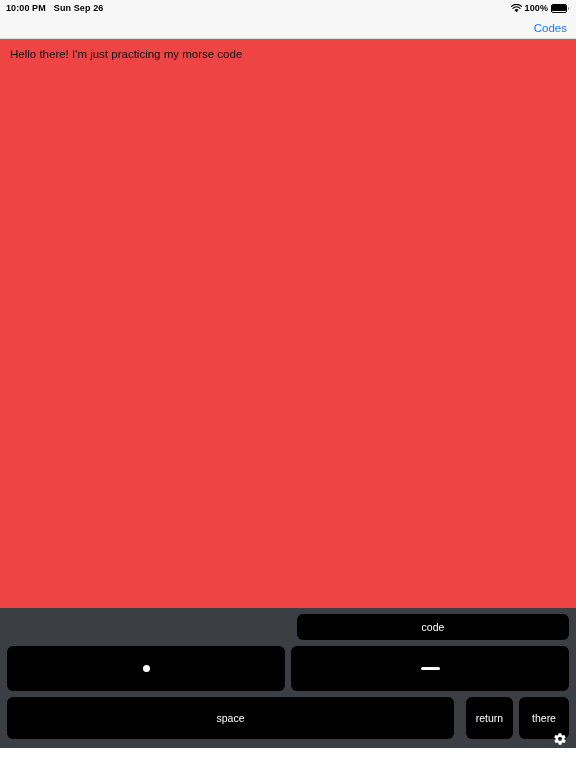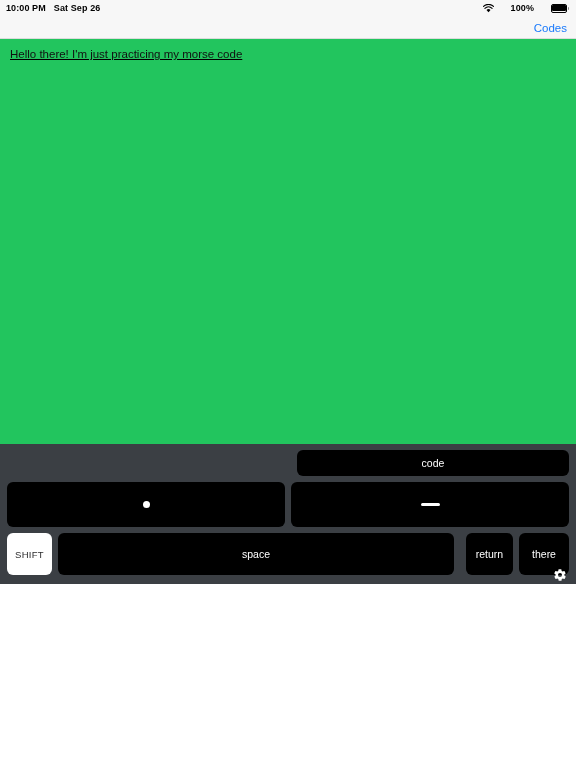--- a/index.html
+++ b/index.html
@@ -2,33 +2,33 @@
 <html><head>
 <meta charset="utf-8">
 <style>
   * { box-sizing: border-box; margin: 0; padding: 0; }
   html, body {
     width: 576px; height: 768px;
     background: #ffffff;
     font-family: "Liberation Sans", sans-serif;
     overflow: hidden;
   }
-  #app { position: relative; width: 576px; height: 584px; display: flex; flex-direction: column; }
+  #app { position: relative; width: 576px; height: 748px; display: flex; flex-direction: column; }
 
   
   .statusbar {
     height: 16px; flex: 0 0 16px;
     background: #f7f7f7;
     display: flex; align-items: center;
     padding: 0 6px;
     font-size: 9px; font-weight: bold; color: #000;
     letter-spacing: .1px;
   }
   .sb-left { display: flex; align-items: center; gap: 8px; }
-  .sb-right { margin-left: auto; display: flex; align-items: center; gap: 17px; }
+  .sb-right { margin-left: auto; display: flex; align-items: center; gap: 3px; }
   .wifi-icon { display: inline-block; width: 11px; height: 9px; position: relative; }
   .wifi-icon svg { display: block; }
   .battery-icon { display: inline-block; width: 19px; height: 9px; position: relative; }
   .battery-body {
     position: absolute; left: 0; top: 0; width: 16px; height: 9px;
     border: 1px solid #000; border-radius: 2px;
   }
   .battery-fill {
     position: absolute; left: 1.2px; top: 1.2px; width: 13.6px; height: 6.6px;
     background: #000; border-radius: 1px;
@@ -48,25 +48,24 @@
   }
   .tb-left { display: flex; align-items: center; gap: 20px; }
   .tb-item {
     font-size: 11.5px; color: #1a7afb; cursor: pointer; white-space: nowrap;
   }
   .tb-right { margin-left: auto; }
 
   
   .doc {
     flex: 1 1 auto;
-    background: #22c55e;
+    background: #ef4444;
     padding: 8px 10px 0 10px;
     overflow: hidden;
     position: relative;
-    text-decoration: underline;
   }
   .doc-text {
     font-size: 11.5px; color: #111; line-height: 1.35;
     white-space: pre-wrap;
   }
 
   
   .hint {
     flex: 0 0 auto;
     background: #ffffff;
@@ -124,21 +123,21 @@
   .gear-wrap svg { display: block; }
 </style>
 </head>
 <body>
 
 <div id="app">
 
   <div class="statusbar">
     <div class="sb-left">
       <span>10:00 PM</span>
-      <span>Sat Sep 26</span>
+      <span>Sun Sep 26</span>
     </div>
     <div class="sb-right">
       <span class="wifi-icon">
         <svg width="11" height="9" viewBox="0 0 11 9">
           <path d="M5.5 8.2 L3.5 5.9 a3 3 0 0 1 4 0 Z" fill="#000"></path>
           <path d="M1.9 4.3 a5.2 5.2 0 0 1 7.2 0" stroke="#000" stroke-width="1.1" fill="none" stroke-linecap="round"></path>
           <path d="M0.5 2.3 a7.4 7.4 0 0 1 10 0" stroke="#000" stroke-width="1.1" fill="none" stroke-linecap="round"></path>
         </svg>
       </span>
       <span>100%</span>
@@ -171,21 +170,20 @@
     <div class="kb-row row2">
       <div class="key key-dot">
         <span class="dot-glyph"></span>
       </div>
       <div class="key key-dash">
         <span class="dash-glyph"></span>
       </div>
     </div>
 
     <div class="kb-row row3">
-      <div class="key light key-shift">SHIFT</div>
       <div class="key key-space">space</div>
       <div class="key key-return">return</div>
       <div class="key key-delete">there</div>
     </div>
 
     <div class="gear-wrap">
       <svg width="14" height="14" viewBox="0 0 24 24" fill="#ffffff">
         <path d="M19.4 13a7.6 7.6 0 0 0 0-2l2.1-1.6a.5.5 0 0 0 .1-.6l-2-3.5a.5.5 0 0 0-.6-.2l-2.5 1a7.3 7.3 0 0 0-1.7-1l-.4-2.6a.5.5 0 0 0-.5-.4h-4a.5.5 0 0 0-.5.4l-.4 2.6a7.3 7.3 0 0 0-1.7 1l-2.5-1a.5.5 0 0 0-.6.2l-2 3.5a.5.5 0 0 0 .1.6L4.6 11a7.6 7.6 0 0 0 0 2l-2.1 1.6a.5.5 0 0 0-.1.6l2 3.5a.5.5 0 0 0 .6.2l2.5-1a7.3 7.3 0 0 0 1.7 1l.4 2.6a.5.5 0 0 0 .5.4h4a.5.5 0 0 0 .5-.4l.4-2.6a7.3 7.3 0 0 0 1.7-1l2.5 1a.5.5 0 0 0 .6-.2l2-3.5a.5.5 0 0 0-.1-.6zM12 15.5A3.5 3.5 0 1 1 15.5 12 3.5 3.5 0 0 1 12 15.5z"></path>
       </svg>
     </div>

